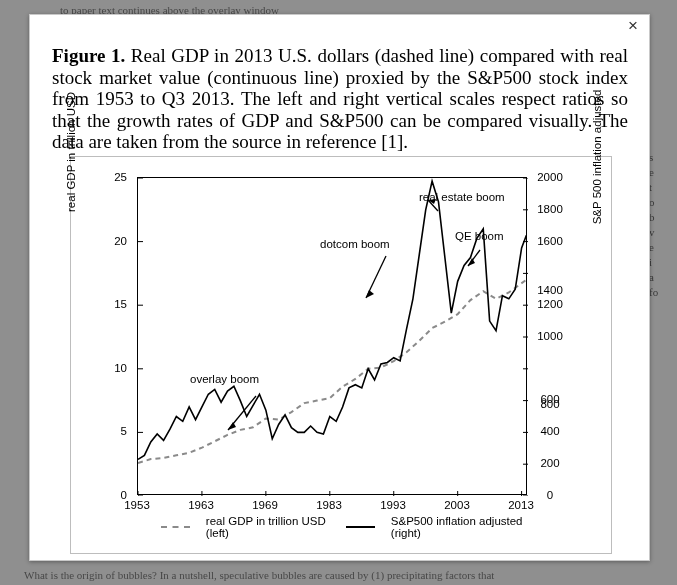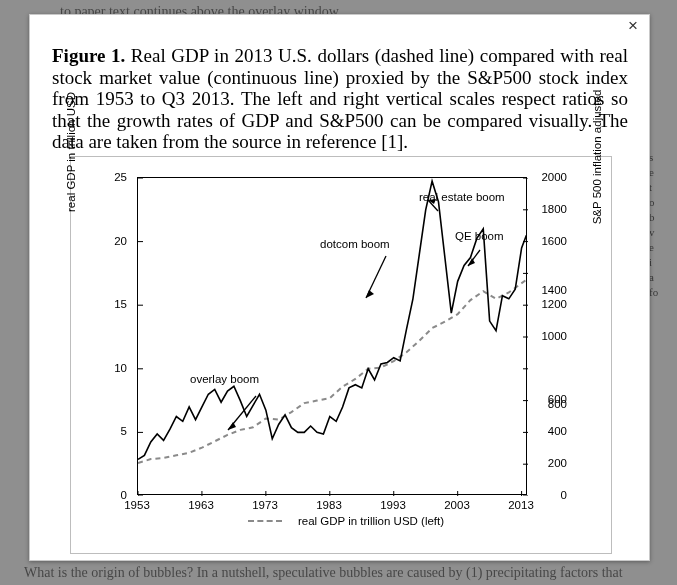--- a/index.html
+++ b/index.html
@@ -16,21 +16,21 @@
   }
   #backdrop {
     position: absolute;
     inset: 0;
     background: #8f8f8f;
   }
   .bg-text-line {
     position: absolute;
     color: #3a3a3a;
     font-family: "Liberation Serif", serif;
-    font-size: 14px;
+    font-size: 11px;
     white-space: nowrap;
     opacity: 0.85;
   }
   #bg-top-line { top: 4px; left: 60px; }
   #bg-bottom-line { bottom: 4px; left: 24px; }
   .bg-right-col {
     position: absolute;
     right: 2px;
     top: 150px;
     width: 26px;
@@ -125,21 +125,21 @@
     text-align: center;
   }
   .tick-label {
     position: absolute;
     font-size: 11.5px;
     font-family: "Liberation Sans", sans-serif;
     color: #000;
     white-space: nowrap;
   }
   .tick-left { text-align: right; width: 28px; }
-  .tick-right { text-align: right; width: 34px; }
+  .tick-right { text-align: center; width: 34px; }
   .tick-x { text-align: center; width: 44px; }
 
   .annotation {
     position: absolute;
     font-size: 11.5px;
     font-family: "Liberation Sans", sans-serif;
     color: #000;
     white-space: nowrap;
     font-weight: normal;
   }
@@ -195,21 +195,21 @@
     <div class="tick-label tick-right" style="left:462px; top:205px;margin-top:36px;">800</div>
     <div class="tick-label tick-right" style="left:462px; top:173px;">1000</div>
     <div class="tick-label tick-right" style="left:462px; top:141px;">1200</div>
     <div class="tick-label tick-right" style="left:462px; top:110px;margin-top:17px;">1400</div>
     <div class="tick-label tick-right" style="left:462px; top:78px;">1600</div>
     <div class="tick-label tick-right" style="left:462px; top:46px;">1800</div>
     <div class="tick-label tick-right" style="left:462px; top:14px;">2000</div>
 
     <div class="tick-label tick-x" style="left:44px; top:342px;">1953</div>
     <div class="tick-label tick-x" style="left:108px; top:342px;">1963</div>
-    <div class="tick-label tick-x" style="left:172px; top:342px;">1973</div>
+    <div class="tick-label tick-x" style="left:172px; top:342px;">1969</div>
     <div class="tick-label tick-x" style="left:236px; top:342px;">1983</div>
     <div class="tick-label tick-x" style="left:300px; top:342px;">1993</div>
     <div class="tick-label tick-x" style="left:364px; top:342px;">2003</div>
     <div class="tick-label tick-x" style="left:428px; top:342px;">2013</div>
 
     <div id="plot-area">
       <svg class="chart-svg" id="chart-svg" width="390" height="318" viewBox="0 0 390 318">
         <g id="ticks-group">
             <line x1="0" y1="318" x2="5" y2="318" stroke="#000" stroke-width="1"></line>
             <line x1="0" y1="254.4" x2="5" y2="254.4" stroke="#000" stroke-width="1"></line>
@@ -254,16 +254,20 @@
       <div class="annotation" style="left:182px; top:60px;">dotcom boom</div>
       <div class="annotation" style="left:281px; top:13px;">real estate boom</div>
       <div class="annotation" style="left:317px; top:52px;">QE boom</div>
     </div>
 
     <div id="legend">
       <div class="legend-item">
         <span class="legend-swatch sw-dashed"></span>
         <span>real GDP in trillion USD (left)</span>
       </div>
+      <div class="legend-item">
+        <span class="legend-swatch sw-solid"></span>
+        <span>S&amp;P500 inflation adjusted (right)</span>
+      </div>
     </div>
 
   </div>
 </div>
 
 </body></html>

